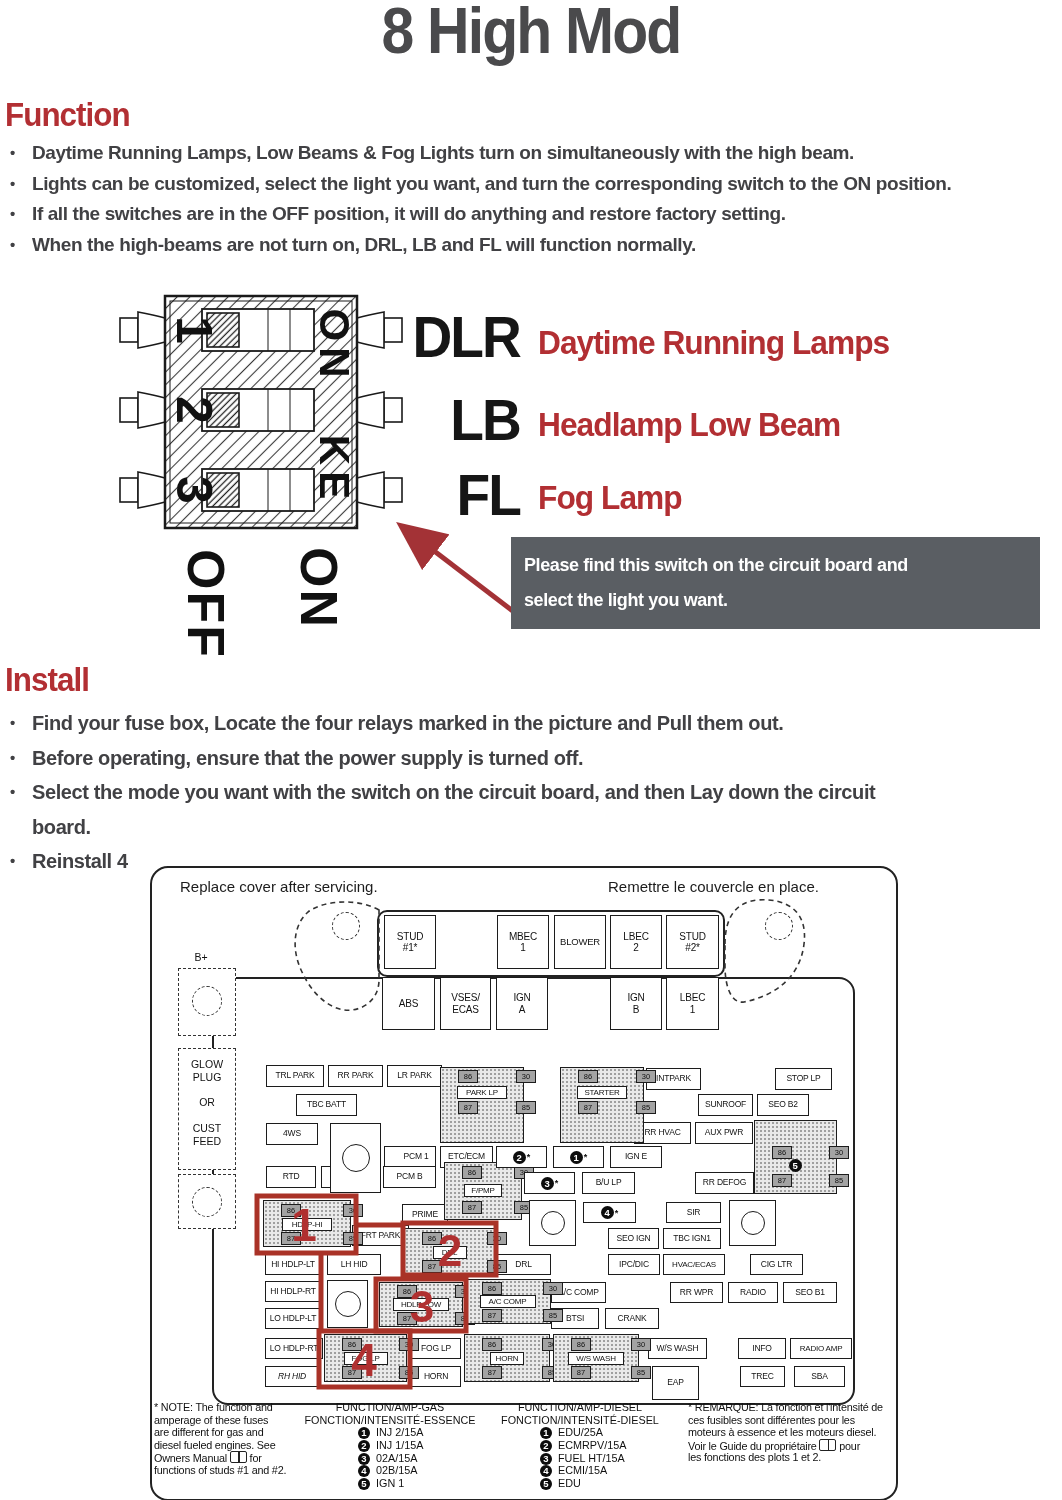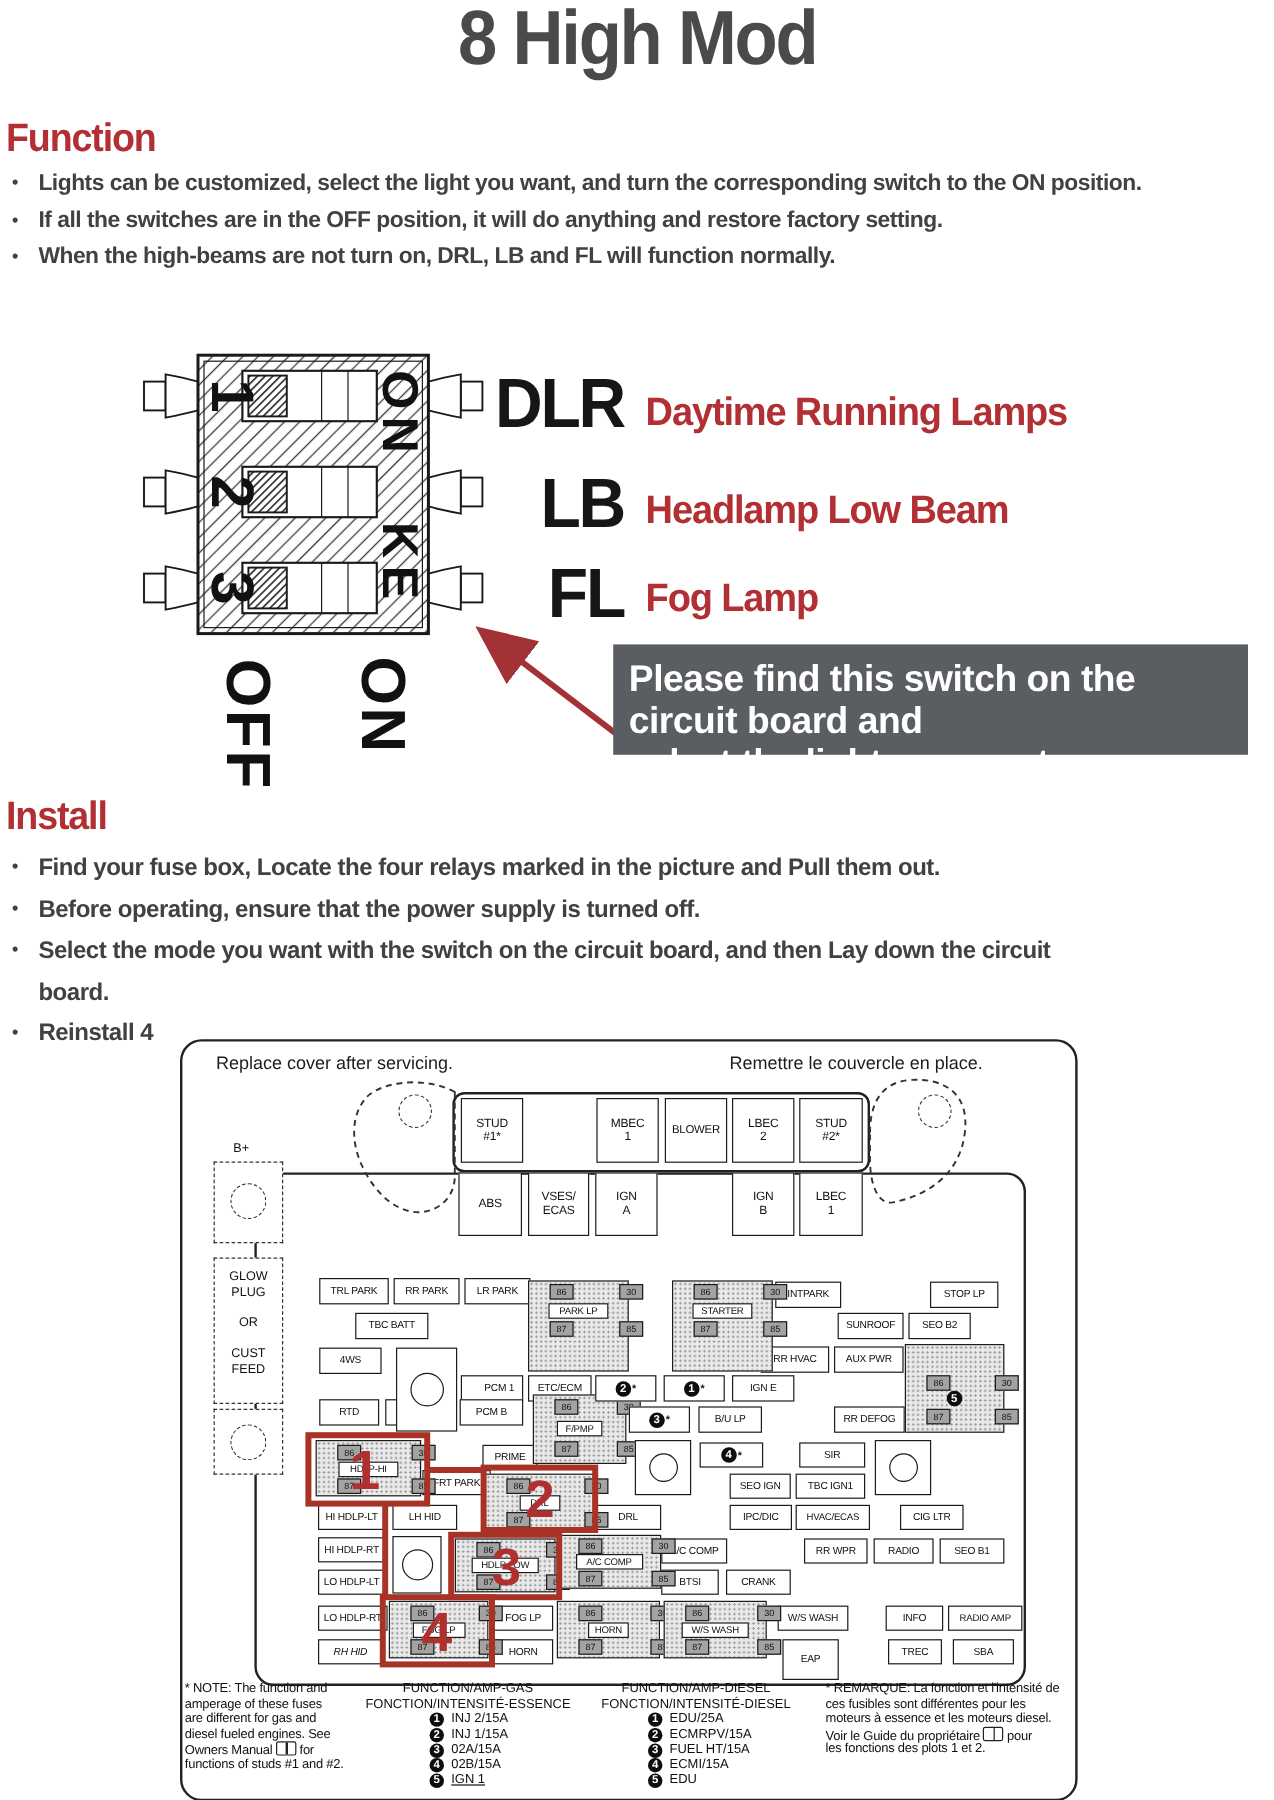--- a/index.html
+++ b/index.html
@@ -20,21 +20,21 @@
   #function-bullets li{font-size:19px;line-height:30.5px;}
   #install-bullets li{font-size:20px;line-height:34.5px;}
   .bullets li:before{content:"•";position:absolute;left:2px;font-size:15px;}
   
   .sw-abbr{position:absolute;left:398px;width:122px;text-align:right;font-size:58px;
     font-weight:700;color:#161616;letter-spacing:-2px;transform:scaleX(.95);transform-origin:right;}
   .sw-label{position:absolute;left:538px;font-size:33px;font-weight:700;color:#b22f33;
     letter-spacing:-1px;transform:scaleX(.96);transform-origin:left;}
   
   #callout{position:absolute;left:511px;top:537px;width:529px;height:92px;background:#5a5e63;}
-  #callout div{margin:11px 0 0 13px;font-size:31px;line-height:35px;font-weight:700;
+  #callout div{margin:11px 0 0 13px;font-size:18px;line-height:35px;font-weight:700;
     color:#fff;letter-spacing:-.4px;}
   
   #fusebox{position:absolute;left:150px;top:866px;width:744px;height:631px;background:#fff;
     border:2.5px solid #222;border-radius:18px;font-family:"Liberation Sans",sans-serif;}
   #fusebox > div{position:absolute;box-sizing:border-box;}
   .fb-panel{border:2px solid #222;border-radius:16px;}
   .fb-strip{border:2px solid #222;border-radius:10px;background:#fff;}
   .fb-caption{font-size:15px;color:#1c1c1c;white-space:nowrap;}
   .fb-fuse{border:1.8px solid #1c1c1c;background:#fff;display:flex;align-items:center;
     justify-content:center;text-align:center;font-size:8.5px;color:#111;white-space:pre-line;
@@ -66,20 +66,21 @@
 </style>
 </head>
 <body>
 
 <div id="page">
 
   <div id="page-title">8 High Mod</div>
 
   <div id="function-head" class="sec-head">Function</div>
   <ul id="function-bullets" class="bullets">
+      <li>Daytime Running Lamps, Low Beams &amp; Fog Lights turn on simultaneously with the high beam.</li>
       <li>Lights can be customized, select the light you want, and turn the corresponding switch to the ON position.</li>
       <li>If all the switches are in the OFF position, it will do anything and restore factory setting.</li>
       <li>When the high-beams are not turn on, DRL, LB and FL will function normally.</li>
     </ul>
 
   <svg id="switch-svg" style="position:absolute;left:118px;top:286px;" width="292" height="385" viewBox="0 0 292 385">
     <defs>
       <pattern id="hatch" width="9" height="9" patternUnits="userSpaceOnUse" patternTransform="rotate(45)">
         <line x1="4.5" y1="-1" x2="4.5" y2="10" stroke="#3a3a3a" stroke-width="1.1"></line>
       </pattern>
@@ -368,21 +369,21 @@
       <div class="note-line" style="left: 536px; top: 545.5px;">ces fusibles sont différentes pour les</div>
       <div class="note-line" style="left: 536px; top: 558px;">moteurs à essence et les moteurs diesel.</div>
       <div class="note-line" style="left: 536px; top: 570.5px;">Voir le Guide du propriétaire <span class="book-icon"></span> pour</div>
       <div class="note-line" style="left: 536px; top: 583px;">les fonctions des plots 1 et 2.</div>
       <div class="note-head" style="left: 108px; top: 533px; width: 260px; height: 13px;">FUNCTION/AMP-GAS</div>
       <div class="note-head" style="left: 108px; top: 545.5px; width: 260px; height: 13px;">FONCTION/INTENSITÉ-ESSENCE</div>
       <div class="note-item" style="left: 206px; top: 558px; width: 170px; height: 13px;"><span class="circ" style="height: 12px; width: 12px; line-height: 12.5px;">1</span><span>INJ 2/15A</span></div>
       <div class="note-item" style="left: 206px; top: 570.8px; width: 170px; height: 13px;"><span class="circ" style="height: 12px; width: 12px; line-height: 12.5px;">2</span><span>INJ 1/15A</span></div>
       <div class="note-item" style="left: 206px; top: 583.6px; width: 170px; height: 13px;"><span class="circ" style="height: 12px; width: 12px; line-height: 12.5px;">3</span><span>02A/15A</span></div>
       <div class="note-item" style="left: 206px; top: 596.4px; width: 170px; height: 13px;"><span class="circ" style="height: 12px; width: 12px; line-height: 12.5px;">4</span><span>02B/15A</span></div>
-      <div class="note-item" style="left: 206px; top: 609.2px; width: 170px; height: 13px; text-decoration: underline;"><span class="circ" style="height: 12px; width: 12px; line-height: 12.5px;">5</span><span>IGN 1</span></div>
+      <div class="note-item" style="left: 206px; top: 609.2px; width: 170px; height: 13px;"><span class="circ" style="height: 12px; width: 12px; line-height: 12.5px;">5</span><span>IGN 1</span></div>
       <div class="note-head" style="left: 298px; top: 533px; width: 260px; height: 13px;">FUNCTION/AMP-DIESEL</div>
       <div class="note-head" style="left: 298px; top: 545.5px; width: 260px; height: 13px;">FONCTION/INTENSITÉ-DIESEL</div>
       <div class="note-item" style="left: 388px; top: 558px; width: 170px; height: 13px;"><span class="circ" style="height: 12px; width: 12px; line-height: 12.5px;">1</span><span>EDU/25A</span></div>
       <div class="note-item" style="left: 388px; top: 570.8px; width: 170px; height: 13px;"><span class="circ" style="height: 12px; width: 12px; line-height: 12.5px;">2</span><span>ECMRPV/15A</span></div>
       <div class="note-item" style="left: 388px; top: 583.6px; width: 170px; height: 13px;"><span class="circ" style="height: 12px; width: 12px; line-height: 12.5px;">3</span><span>FUEL HT/15A</span></div>
       <div class="note-item" style="left: 388px; top: 596.4px; width: 170px; height: 13px;"><span class="circ" style="height: 12px; width: 12px; line-height: 12.5px;">4</span><span>ECMI/15A</span></div>
       <div class="note-item" style="left: 388px; top: 609.2px; width: 170px; height: 13px;"><span class="circ" style="height: 12px; width: 12px; line-height: 12.5px;">5</span><span>EDU</span></div>
     </div>
 </div>
 

